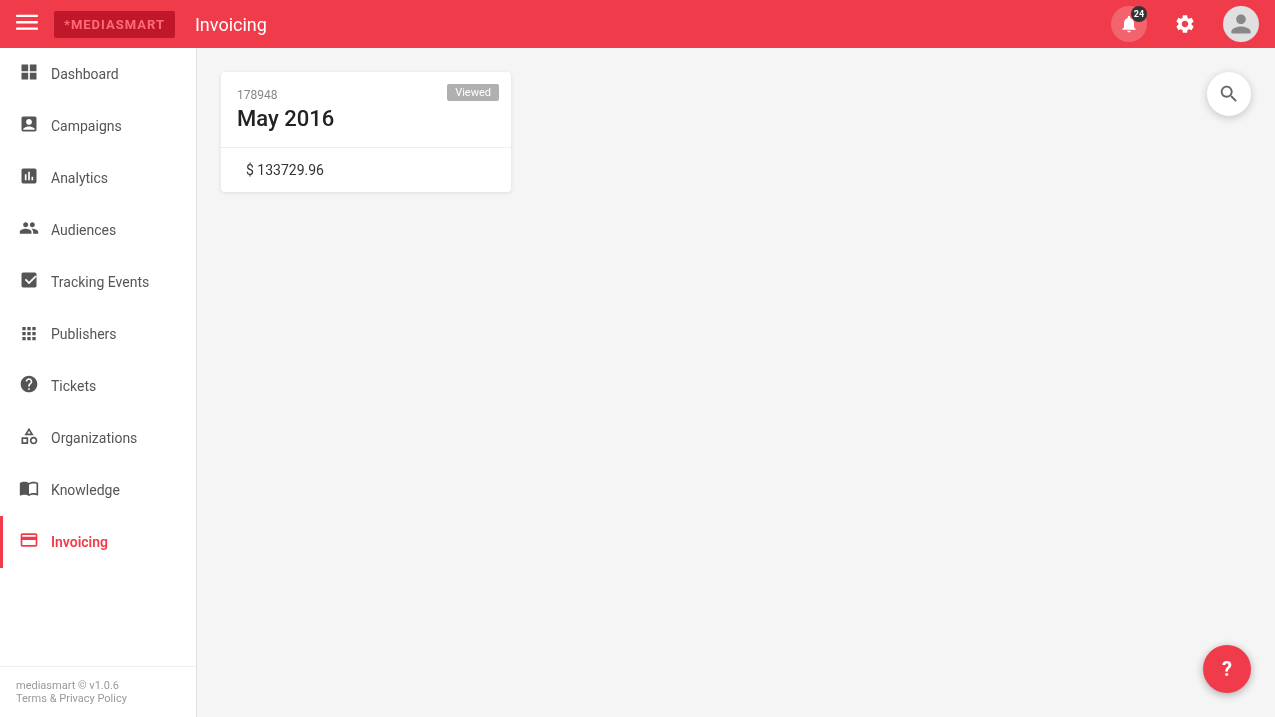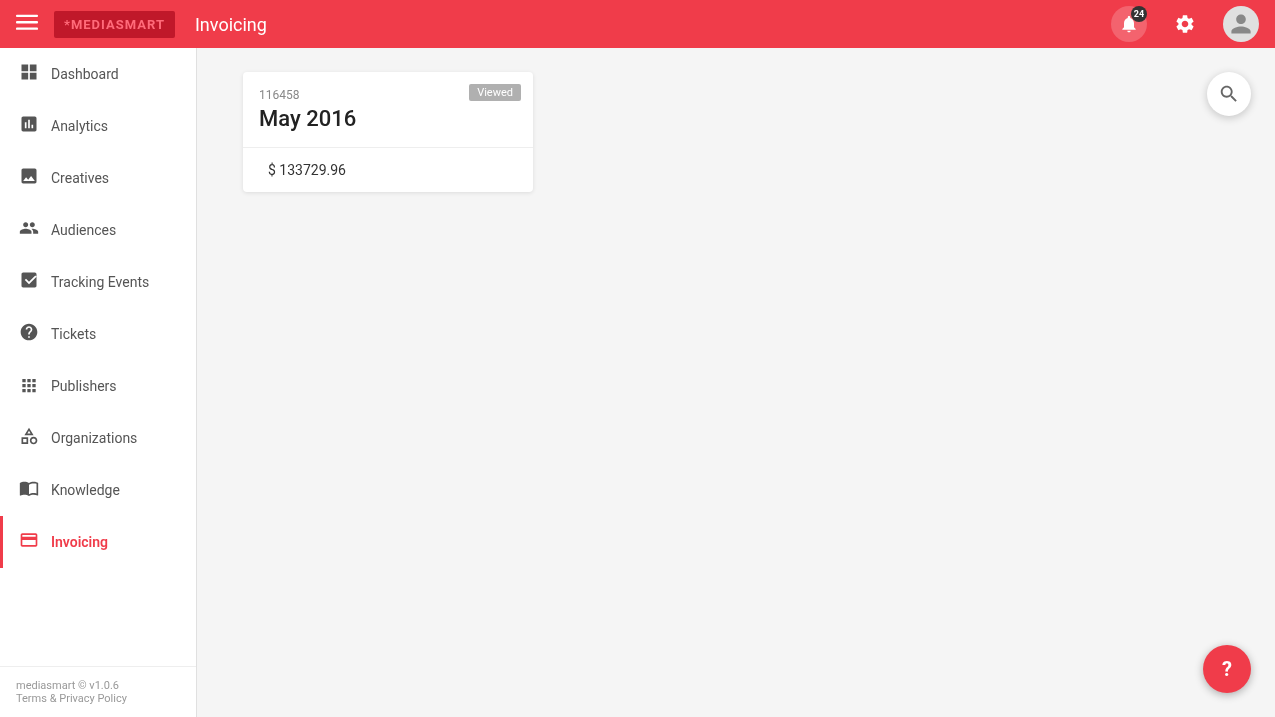--- a/index.html
+++ b/index.html
@@ -91,21 +91,20 @@
       justify-content: center;
       cursor: pointer;
       font-size: 20px;
     }
 
     
     .layout {
       display: flex;
       flex: 1;
       overflow: hidden;
-      gap: 22px;
     }
 
     
     .sidebar {
       width: 197px;
       background: white;
       flex-shrink: 0;
       display: flex;
       flex-direction: column;
       overflow-y: auto;
@@ -276,38 +275,38 @@
 
       <div class="sidebar-item">
         <span class="icon">
           <svg style="width:20px;height:20px;fill:#555;" viewBox="0 0 24 24">
               <path d="M3 3h8v8H3zm0 10h8v8H3zM13 3h8v8h-8zm0 10h8v8h-8z"></path>
             </svg>
         </span>
         <span>Dashboard</span>
       </div>
 
+      <div class="sidebar-item">
+        <span class="icon">
+          <svg style="width:20px;height:20px;fill:#555;" viewBox="0 0 24 24">
+              <path d="M19 3H5c-1.1 0-2 .9-2 2v14c0 1.1.9 2 2 2h14c1.1 0 2-.9 2-2V5c0-1.1-.9-2-2-2zm-7 3c1.93 0 3.5 1.57 3.5 3.5S13.93 13 12 13s-3.5-1.57-3.5-3.5S10.07 6 12 6zm7 13H5v-.23c0-.62.28-1.2.76-1.58C7.47 15.82 9.64 15 12 15s4.53.82 6.24 2.19c.48.38.76.97.76 1.58V19z"></path>
+            </svg>
+        </span>
+        <span>Campaigns</span>
+      </div>
 
       <div class="sidebar-item">
         <span class="icon">
           <svg style="width:20px;height:20px;fill:#555;" viewBox="0 0 24 24">
               <path d="M19 3H5c-1.1 0-2 .9-2 2v14c0 1.1.9 2 2 2h14c1.1 0 2-.9 2-2V5c0-1.1-.9-2-2-2zM9 17H7v-7h2v7zm4 0h-2V7h2v10zm4 0h-2v-4h2v4z"></path>
             </svg>
         </span>
         <span>Analytics</span>
       </div>
 
-      <div class="sidebar-item">
-        <span class="icon">
-          <svg style="width:20px;height:20px;fill:#555;" viewBox="0 0 24 24">
-              <path d="M21 19V5c0-1.1-.9-2-2-2H5c-1.1 0-2 .9-2 2v14c0 1.1.9 2 2 2h14c1.1 0 2-.9 2-2zM8.5 13.5l2.5 3.01L14.5 12l4.5 6H5l3.5-4.5z"></path>
-            </svg>
-        </span>
-        <span>Creatives</span>
-      </div>
 
       <div class="sidebar-item">
         <span class="icon">
           <svg style="width:20px;height:20px;fill:#555;" viewBox="0 0 24 24">
               <path d="M16 11c1.66 0 2.99-1.34 2.99-3S17.66 5 16 5c-1.66 0-3 1.34-3 3s1.34 3 3 3zm-8 0c1.66 0 2.99-1.34 2.99-3S9.66 5 8 5C6.34 5 5 6.34 5 8s1.34 3 3 3zm0 2c-2.33 0-7 1.17-7 3.5V19h14v-2.5c0-2.33-4.67-3.5-7-3.5zm8 0c-.29 0-.62.02-.97.05 1.16.84 1.97 1.97 1.97 3.45V19h6v-2.5c0-2.33-4.67-3.5-7-3.5z"></path>
             </svg>
         </span>
         <span>Audiences</span>
       </div>
 
@@ -317,33 +316,33 @@
           <svg style="width:20px;height:20px;fill:#555;" viewBox="0 0 24 24">
               <path d="M19 3H5c-1.1 0-2 .9-2 2v14c0 1.1.9 2 2 2h14c1.1 0 2-.9 2-2V5c0-1.1-.9-2-2-2zm-7 14l-5-5 1.41-1.41L12 14.17l7.59-7.59L21 8l-9 9z"></path>
             </svg>
         </span>
         <span>Tracking Events</span>
       </div>
 
       <div class="sidebar-item">
         <span class="icon">
           <svg style="width:20px;height:20px;fill:#555;" viewBox="0 0 24 24">
+              <path d="M4 6h4v4H4zm6 0h4v4h-4zm6 0h4v4h-4zM4 12h4v4H4zm6 0h4v4h-4zm6 0h4v4h-4zM4 18h4v4H4zm6 0h4v4h-4zm6 0h4v4h-4z"></path>
+            </svg>
+        </span>
+        <span>Publishers</span>
+      </div>
+
+      <div class="sidebar-item">
+        <span class="icon">
+          <svg style="width:20px;height:20px;fill:#555;" viewBox="0 0 24 24">
               <path d="M12 2C6.48 2 2 6.48 2 12s4.48 10 10 10 10-4.48 10-10S17.52 2 12 2zm1 17h-2v-2h2v2zm2.07-7.75l-.9.92C13.45 12.9 13 13.5 13 15h-2v-.5c0-1.1.45-2.1 1.17-2.83l1.24-1.26c.37-.36.59-.86.59-1.41 0-1.1-.9-2-2-2s-2 .9-2 2H8c0-2.21 1.79-4 4-4s4 1.79 4 4c0 .88-.36 1.68-.93 2.25z"></path>
             </svg>
         </span>
         <span>Tickets</span>
-      </div>
-
-      <div class="sidebar-item">
-        <span class="icon">
-          <svg style="width:20px;height:20px;fill:#555;" viewBox="0 0 24 24">
-              <path d="M4 6h4v4H4zm6 0h4v4h-4zm6 0h4v4h-4zM4 12h4v4H4zm6 0h4v4h-4zm6 0h4v4h-4zM4 18h4v4H4zm6 0h4v4h-4zm6 0h4v4h-4z"></path>
-            </svg>
-        </span>
-        <span>Publishers</span>
       </div>
 
       <div class="sidebar-item">
         <span class="icon">
           <svg style="width:20px;height:20px;fill:#555;" viewBox="0 0 24 24">
               <path d="M12 2l-5.5 9h11L12 2zm0 3.84L13.93 9h-3.87L12 5.84zM17.5 13c-2.49 0-4.5 2.01-4.5 4.5S15.01 22 17.5 22s4.5-2.01 4.5-4.5-2.01-4.5-4.5-4.5zm0 7c-1.38 0-2.5-1.12-2.5-2.5s1.12-2.5 2.5-2.5 2.5 1.12 2.5 2.5-1.12 2.5-2.5 2.5zM3 21.5h8v-8H3v8zm2-6h4v4H5v-4z"></path>
             </svg>
         </span>
         <span>Organizations</span>
       </div>
@@ -376,21 +375,21 @@
   <div class="main">
 
     <div class="search-float">
       <svg style="width:22px;height:22px;fill:#666;" viewBox="0 0 24 24">
         <path d="M15.5 14h-.79l-.28-.27C15.41 12.59 16 11.11 16 9.5 16 5.91 13.09 3 9.5 3S3 5.91 3 9.5 5.91 16 9.5 16c1.61 0 3.09-.59 4.23-1.57l.27.28v.79l5 4.99L20.49 19l-4.99-5zm-6 0C7.01 14 5 11.99 5 9.5S7.01 5 9.5 5 14 7.01 14 9.5 11.99 14 9.5 14z"></path>
       </svg>
     </div>
 
     <div class="invoice-card">
       <div class="invoice-card-header">
-        <div class="invoice-id">116458</div>
+        <div class="invoice-id">178948</div>
         <div class="invoice-date">May 2016</div>
         <div class="viewed-badge">Viewed</div>
       </div>
       <div class="invoice-amount">$ 133729.96</div>
     </div>
 
   </div>
 </div>
 
 <div class="help-fab">

